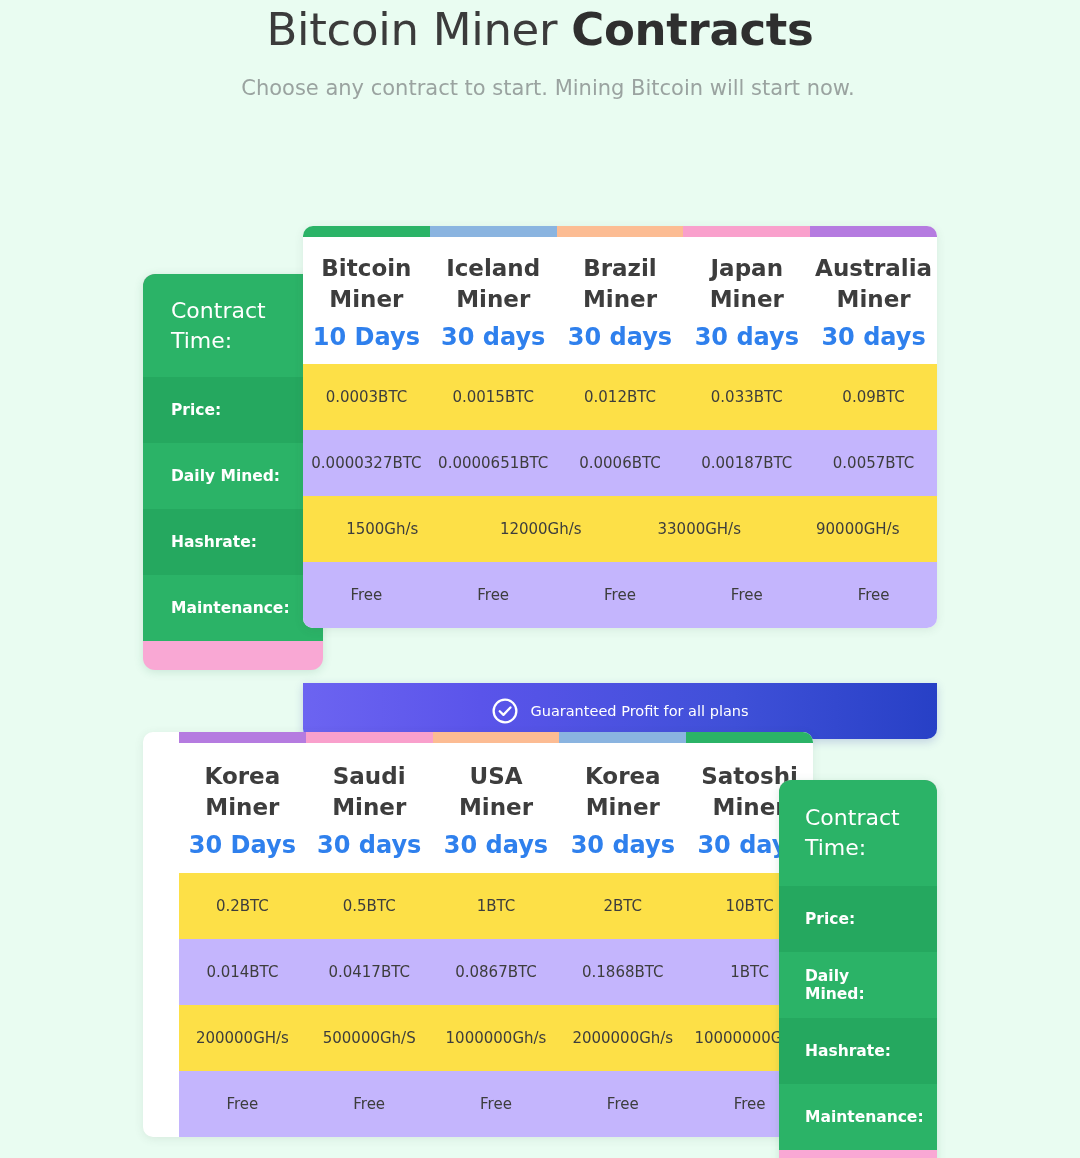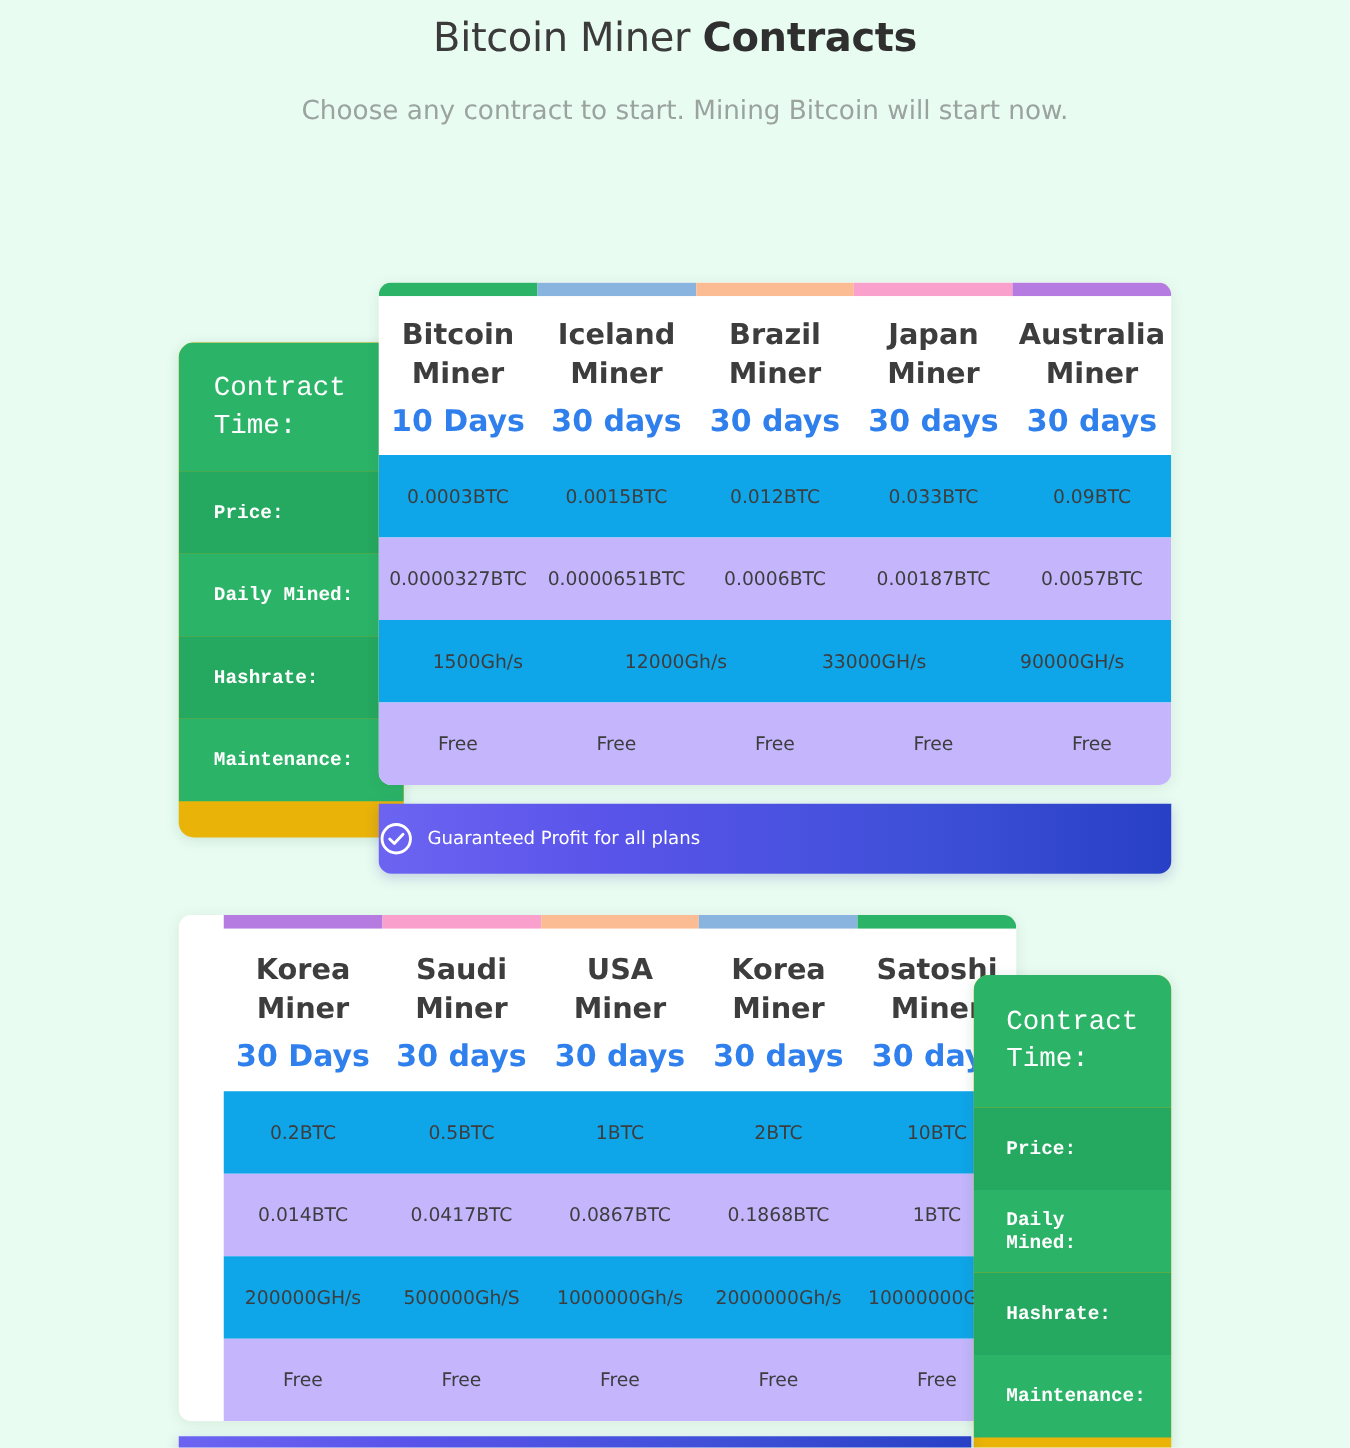--- a/index.html
+++ b/index.html
@@ -14,21 +14,21 @@
     overflow: hidden;
     position: relative;
   }
 
   
   .page-header {
     text-align: center;
     padding-top: 2px;
   }
   .page-title {
-    font-size: 32px;
+    font-size: 45px;
     line-height: 56px;
     color: #3b3b3b;
     font-weight: 400;
     margin: 0;
     letter-spacing: -0.3px;
   }
   .page-title b {
     font-weight: 700;
     color: #2f2f2f;
   }
@@ -90,32 +90,31 @@
     color: #3d3d3d;
     line-height: 31px;
   }
   .plan-days {
     font-size: 24px;
     font-weight: 700;
     color: #2f80ed;
     line-height: 30px;
     margin-top: 7px;
   }
-  .row-odd { background: #0ea5e9; height: 66px; }
+  .row-odd { background: #fde047; height: 66px; }
   .row-even { background: #c4b5fd; height: 66px; }
   .cell-value { font-size: 15.5px; color: #3d3d3d; }
 
   
   .label-panel {
     position: absolute;
     border-radius: 12px;
     overflow: hidden;
-    background: #eab308;
+    background: #f9a8d4;
     box-shadow: 0 2px 10px rgba(40, 120, 80, 0.16);
-    font-family: Liberation Mono, monospace;
   }
   .label-cell {
     display: flex;
     align-items: center;
     color: #ffffff;
     box-sizing: border-box;
   }
   .label-head {
     height: 103px;
     font-size: 22px;
@@ -135,25 +134,26 @@
   .lbl-even { background: #2bb367; }
 
   
   .guarantee-banner {
     position: absolute;
     height: 56px;
     border-radius: 0 0 10px 10px;
     background: linear-gradient(90deg, #6c64f1 0%, #5a54ea 28%, #3f50d8 68%, #2740c6 100%);
     display: flex;
     align-items: center;
-    justify-content: flex-start;
+    justify-content: center;
     gap: 11px;
     color: #ffffff;
     font-size: 14.5px;
     box-shadow: 0 3px 10px rgba(50, 60, 170, 0.22);
+    margin-top: 40px;
   }
   .check-circle {
     width: 28px;
     height: 28px;
     flex: 0 0 28px;
   }
 
   
   #block-one .grid-card {
     left: 303px; top: 124px; width: 634px;

